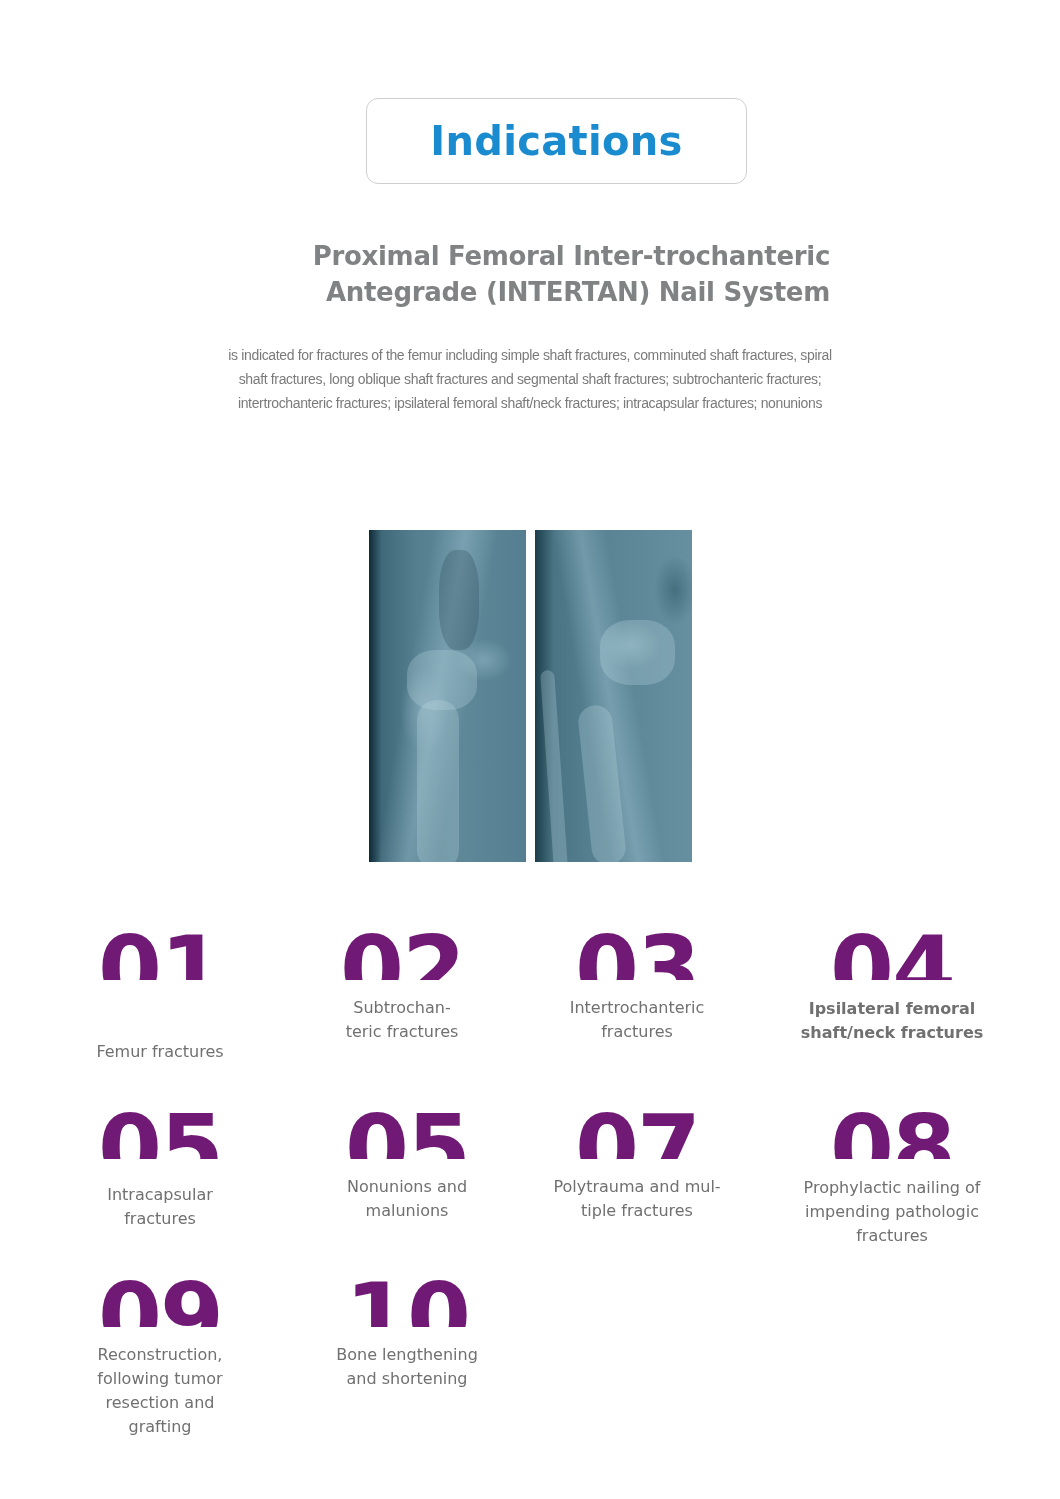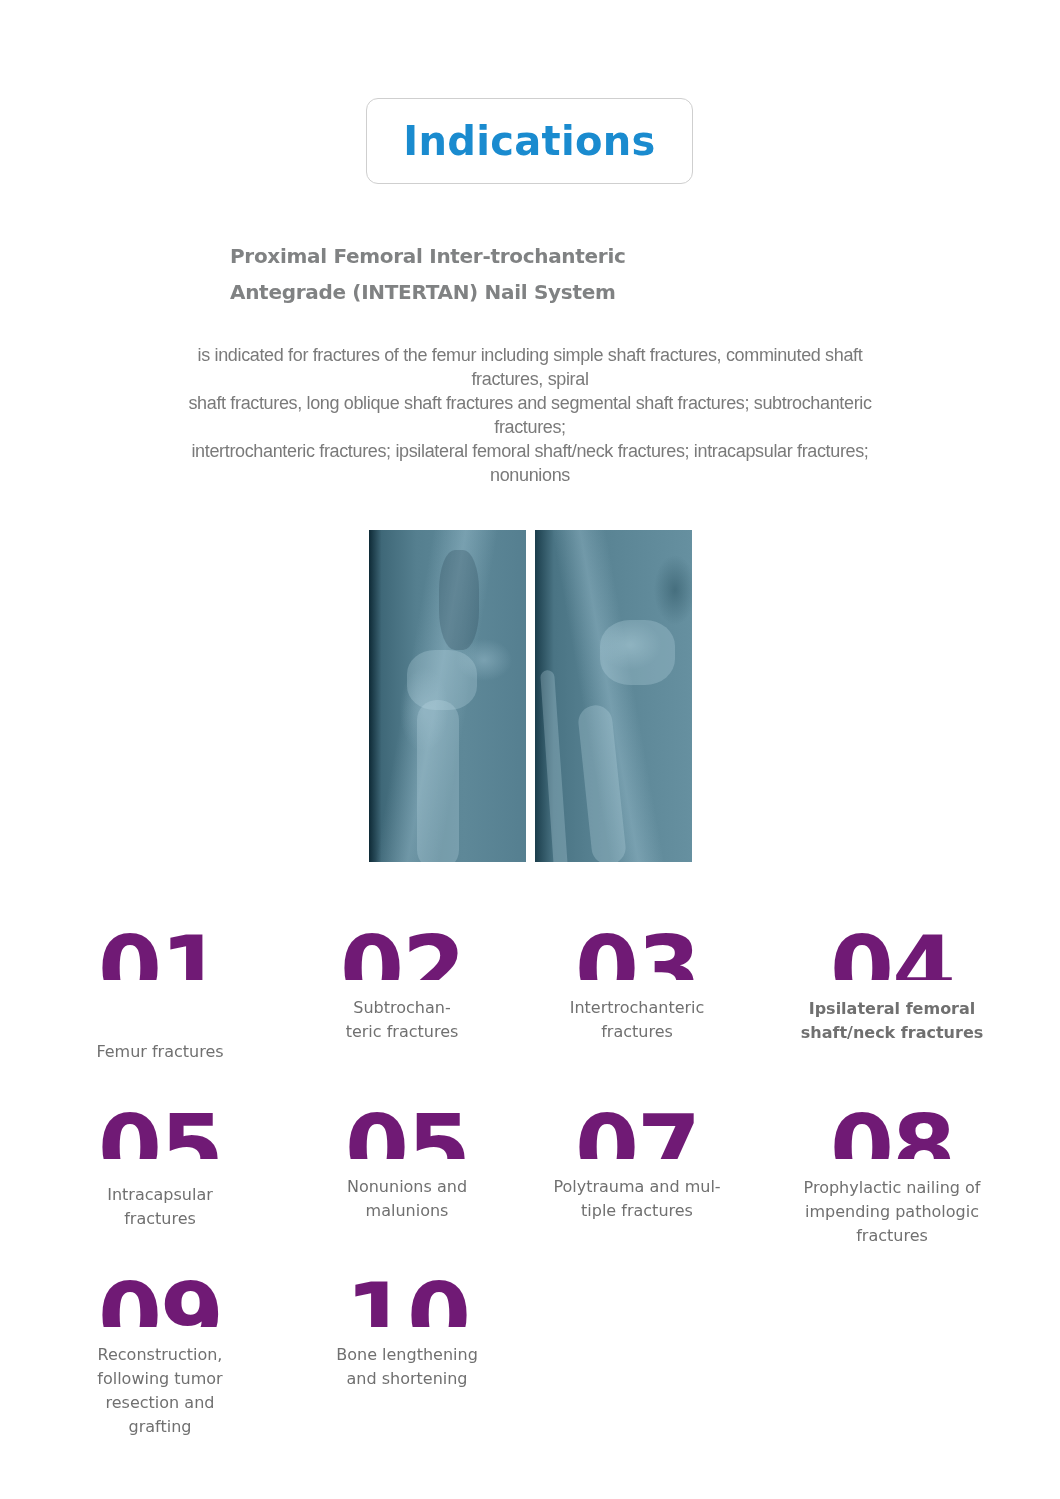--- a/index.html
+++ b/index.html
@@ -1,27 +1,27 @@
 <!DOCTYPE html>
 <html><head>
 <meta charset="utf-8">
 <style>
   html, body { margin: 0; padding: 0; background: #ffffff; }
   body { width: 1060px; height: 1499px; position: relative; overflow: hidden;
          font-family: "DejaVu Sans", sans-serif; color: #6b6b6b; }
-  .title-box { position: absolute; left: 366px; top: 98px; width: 327px; height: 86px;
+  .title-box { position: absolute; left: 366px; top: 98px; width: 381px; height: 86px;
                border: 1.5px solid #cfcfcf; border-radius: 12px; box-sizing: border-box;
                display: flex; align-items: center; justify-content: center; }
   .title-box h1 { margin: 0; font-family: "DejaVu Sans", sans-serif; font-weight: bold;
                   font-size: 40px; color: #1a8bcf; letter-spacing: 0.3px; }
-  .subtitle { position: absolute; left: 230px; top: 238px; width: 600px; text-align: left;
-              font-weight: bold; font-size: 20px; line-height: 36px; color: #808283;
+  .subtitle { position: absolute; left: 230px; top: 238px; width: 600px; text-align: right;
+              font-weight: bold; font-size: 26px; line-height: 36px; color: #808283;
               letter-spacing: -0.3px; }
   .desc { position: absolute; left: 160px; top: 343px; width: 740px; text-align: center;
-          font-family: "Liberation Sans", sans-serif; font-size: 18px; line-height: 24px;
+          font-family: "Liberation Sans", sans-serif; font-size: 14px; line-height: 24px;
           color: #7a7a7a; letter-spacing: -0.35px; }
   .xray { position: absolute; top: 530px; height: 332px; overflow: hidden; }
   .xray.left { left: 369px; width: 157px;
     background:
       radial-gradient(ellipse 40px 30px at 115px 130px, rgba(160,195,210,0.45), transparent 70%),
       radial-gradient(ellipse 35px 60px at 55px 180px, rgba(150,185,200,0.5), transparent 70%),
       linear-gradient(100deg, rgba(170,205,220,0.0) 30%, rgba(170,205,220,0.35) 45%, rgba(170,205,220,0.0) 60%),
       linear-gradient(90deg, #0e2a36 0%, #3f6878 8%, #557f8f 30%, #5e8898 60%, #557f90 100%); }
   .xray.right { left: 535px; width: 157px;
     background:

